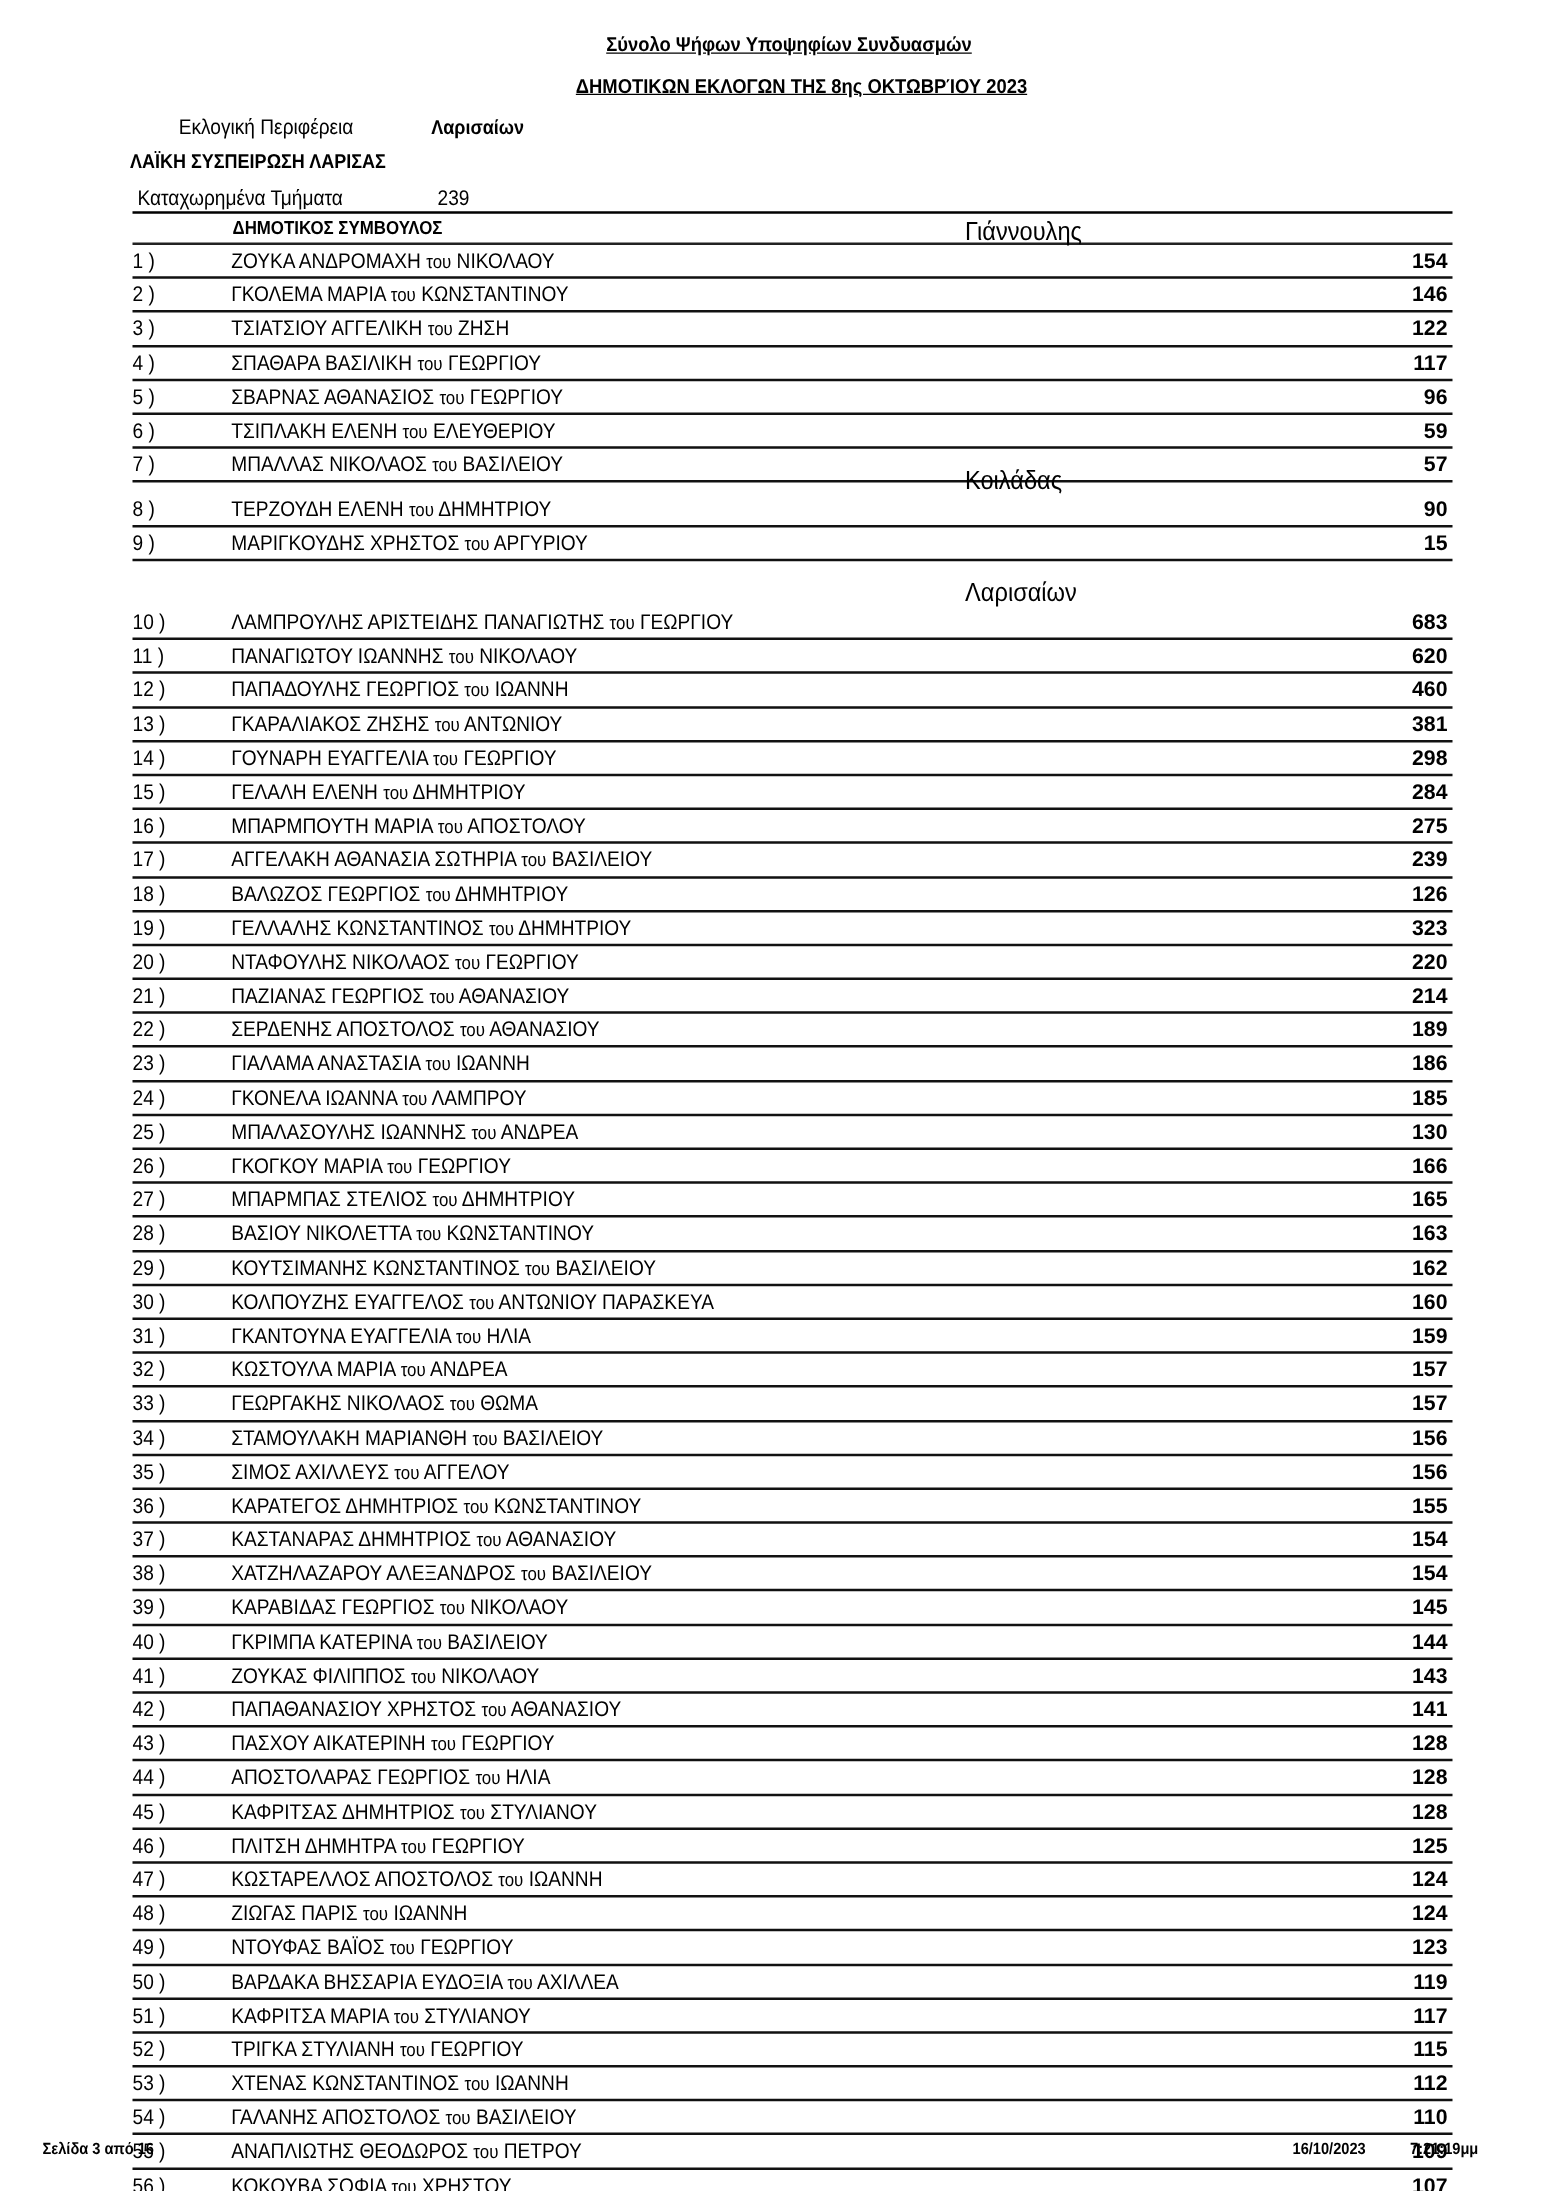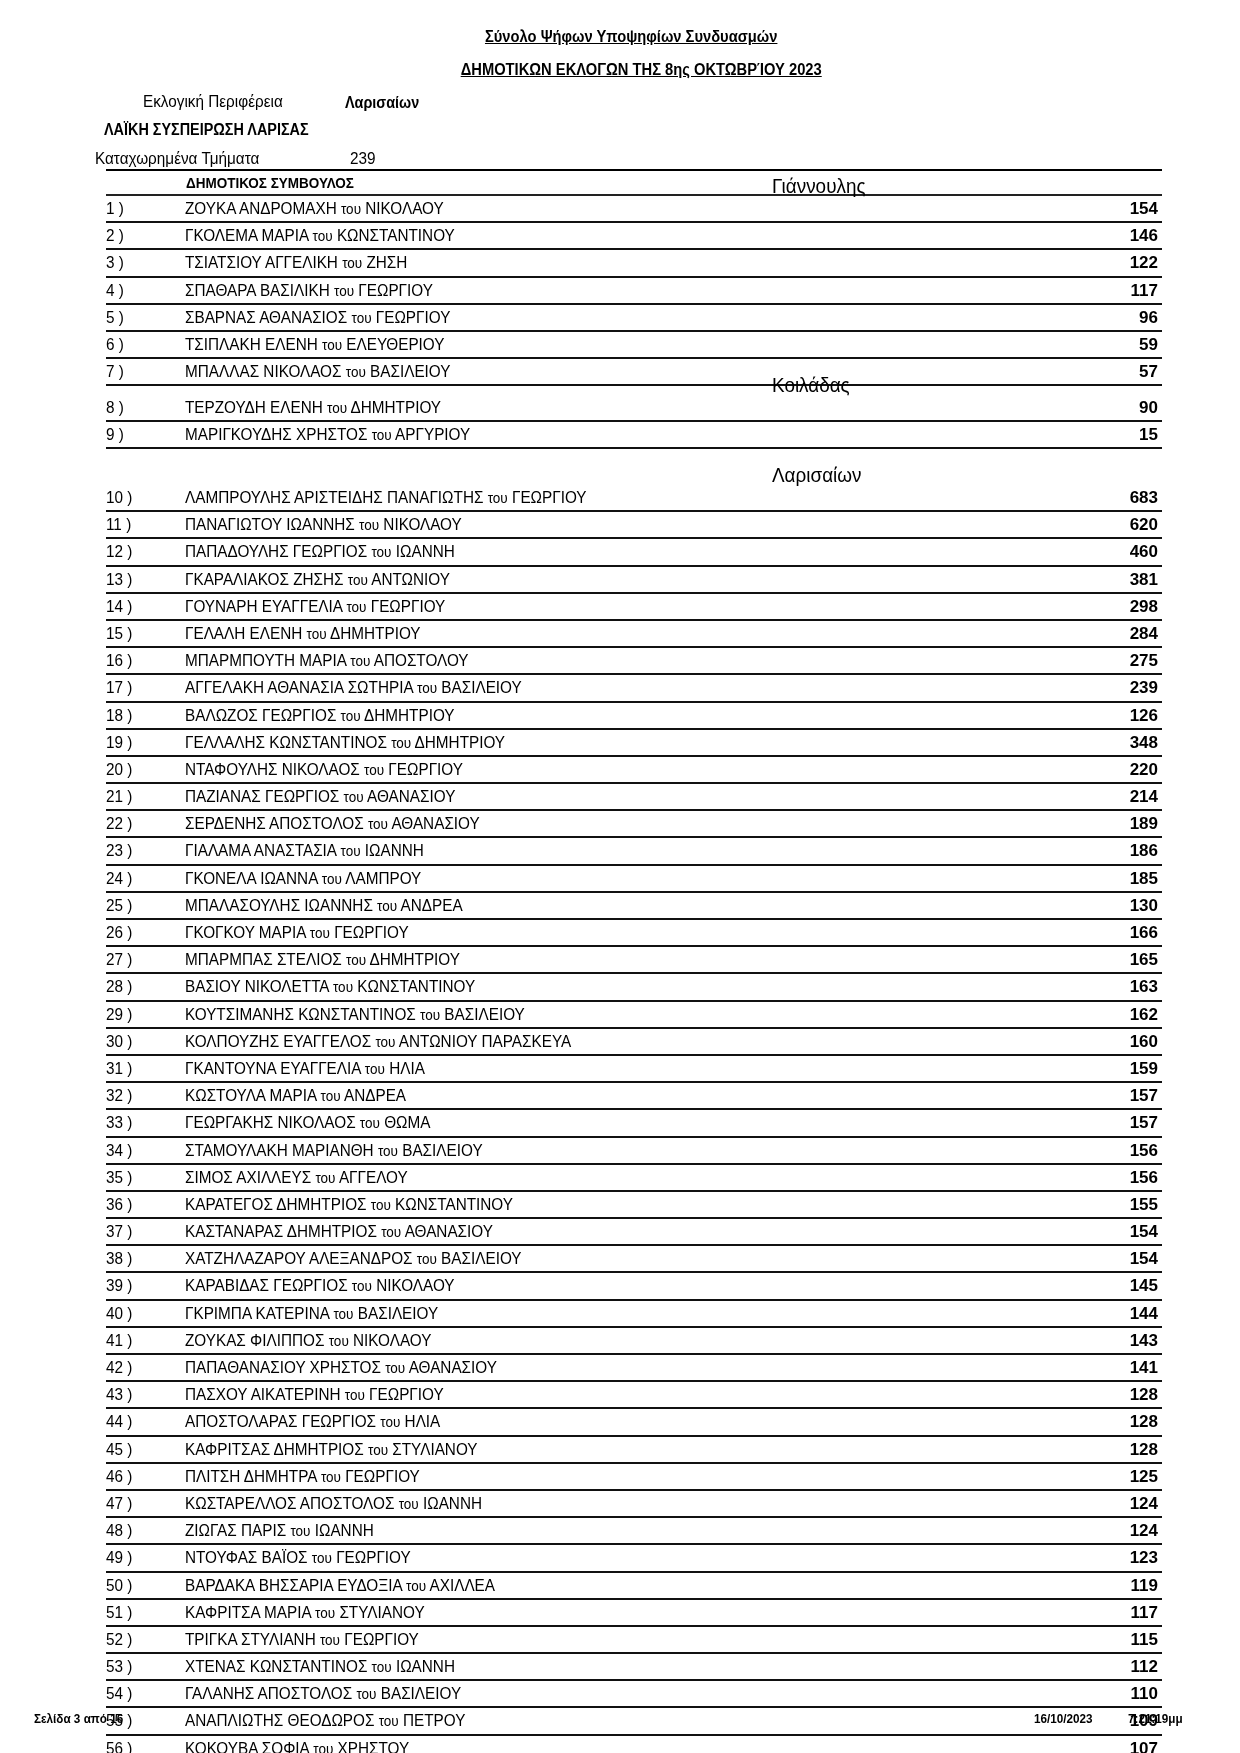--- a/index.html
+++ b/index.html
@@ -12,21 +12,21 @@
       font-weight: bold; font-size: 16px; text-decoration: underline;
       transform: scaleX(0.92); transform-origin: 635px 0;
     }
     .t1 { top: 28px; left: 10px; }
     .t2 { top: 61px; left: 20px; }
     .meta { position: absolute; font-size: 17px; }
     .narrow { transform: scaleX(0.9); transform-origin: 0 0; display: inline-block; white-space: nowrap; }
     #region-label { left: 111px; top: 92px; margin-left: 32px; }
     #region-value { left: 345px; top: 94px; font-weight: bold; font-size: 16px; }
     #party-name { left: 104px; top: 121px; font-weight: bold; font-size: 16px; }
-    #sections-label { left: 95px; top: 149px; }
+    #sections-label { left: 110px; top: 149px; }
     #sections-value { left: 350px; top: 149px; }
 
     .rule-top { position: absolute; left: 106px; width: 1056px; top: 169px; border-top: 2px solid #000; }
     .header-row { position: absolute; left: 106px; width: 1056px; top: 174px; height: 20px; border-bottom: 2px solid #222; }
     .header-col { position: absolute; left: 80px; font-weight: bold; font-size: 15px; text-decoration: underline; top: 0; }
     .district-label { position: absolute; left: 772px; font-size: 21px; }
 
     .list { position: absolute; left: 106px; width: 1056px; }
     .row { position: relative; height: 25.2px; border-bottom: 2px solid #111; }
     .row .num { position: absolute; left: 0; top: 3px; font-size: 17px; text-decoration: underline; }
@@ -151,21 +151,21 @@
         <span class="votes">239</span>
       </div>
       <div class="row">
         <span class="num"><span class="narrow">18 )</span></span>
         <span class="name"><span class="narrow"><span>ΒΑΛΩΖΟΣ ΓΕΩΡΓΙΟΣ</span> <span class="tou">του</span> <span>ΔΗΜΗΤΡΙΟΥ</span></span></span>
         <span class="votes">126</span>
       </div>
       <div class="row">
         <span class="num"><span class="narrow">19 )</span></span>
         <span class="name"><span class="narrow"><span>ΓΕΛΛΑΛΗΣ ΚΩΝΣΤΑΝΤΙΝΟΣ</span> <span class="tou">του</span> <span>ΔΗΜΗΤΡΙΟΥ</span></span></span>
-        <span class="votes">348</span>
+        <span class="votes">323</span>
       </div>
       <div class="row">
         <span class="num"><span class="narrow">20 )</span></span>
         <span class="name"><span class="narrow"><span>ΝΤΑΦΟΥΛΗΣ ΝΙΚΟΛΑΟΣ</span> <span class="tou">του</span> <span>ΓΕΩΡΓΙΟΥ</span></span></span>
         <span class="votes">220</span>
       </div>
       <div class="row">
         <span class="num"><span class="narrow">21 )</span></span>
         <span class="name"><span class="narrow"><span>ΠΑΖΙΑΝΑΣ ΓΕΩΡΓΙΟΣ</span> <span class="tou">του</span> <span>ΑΘΑΝΑΣΙΟΥ</span></span></span>
         <span class="votes">214</span>

